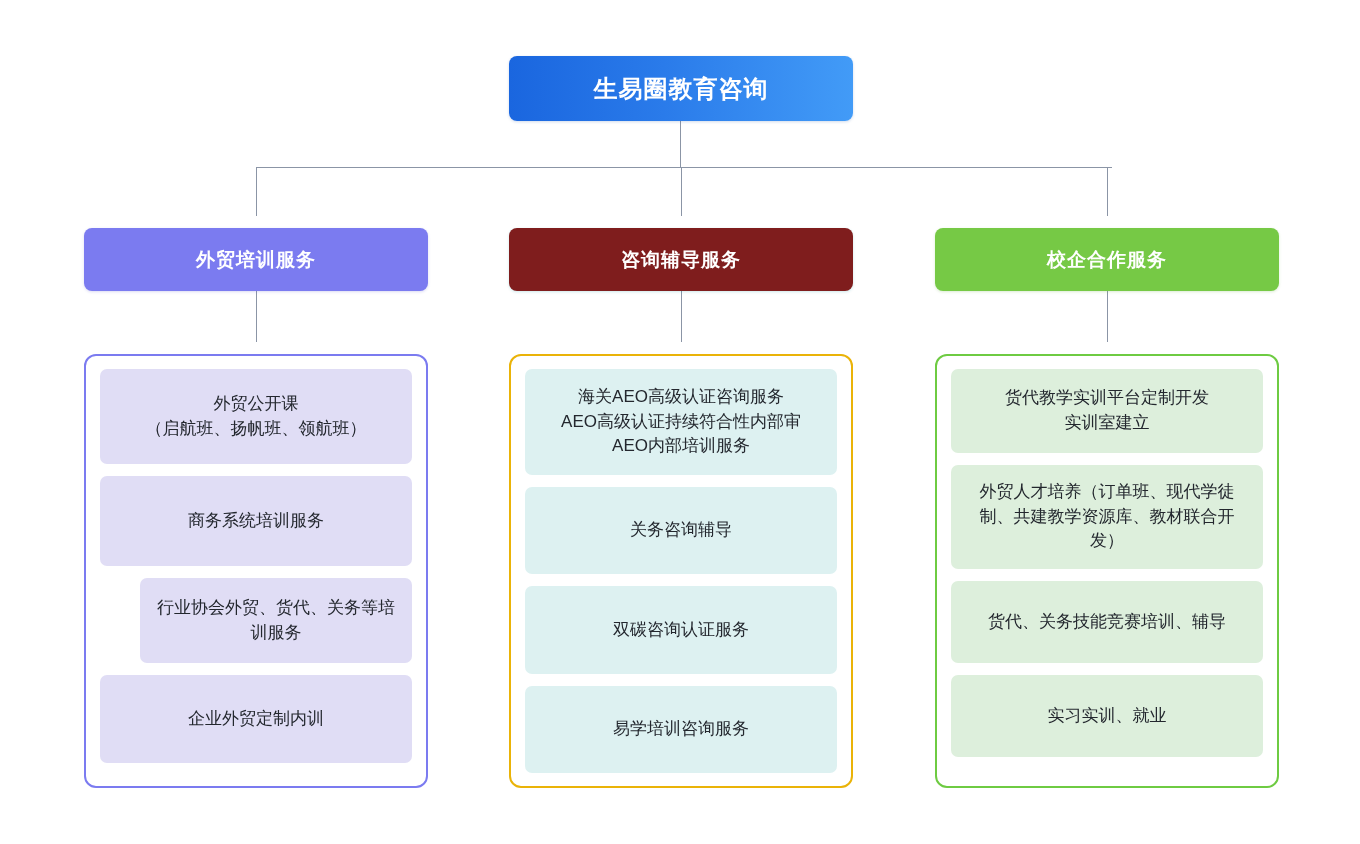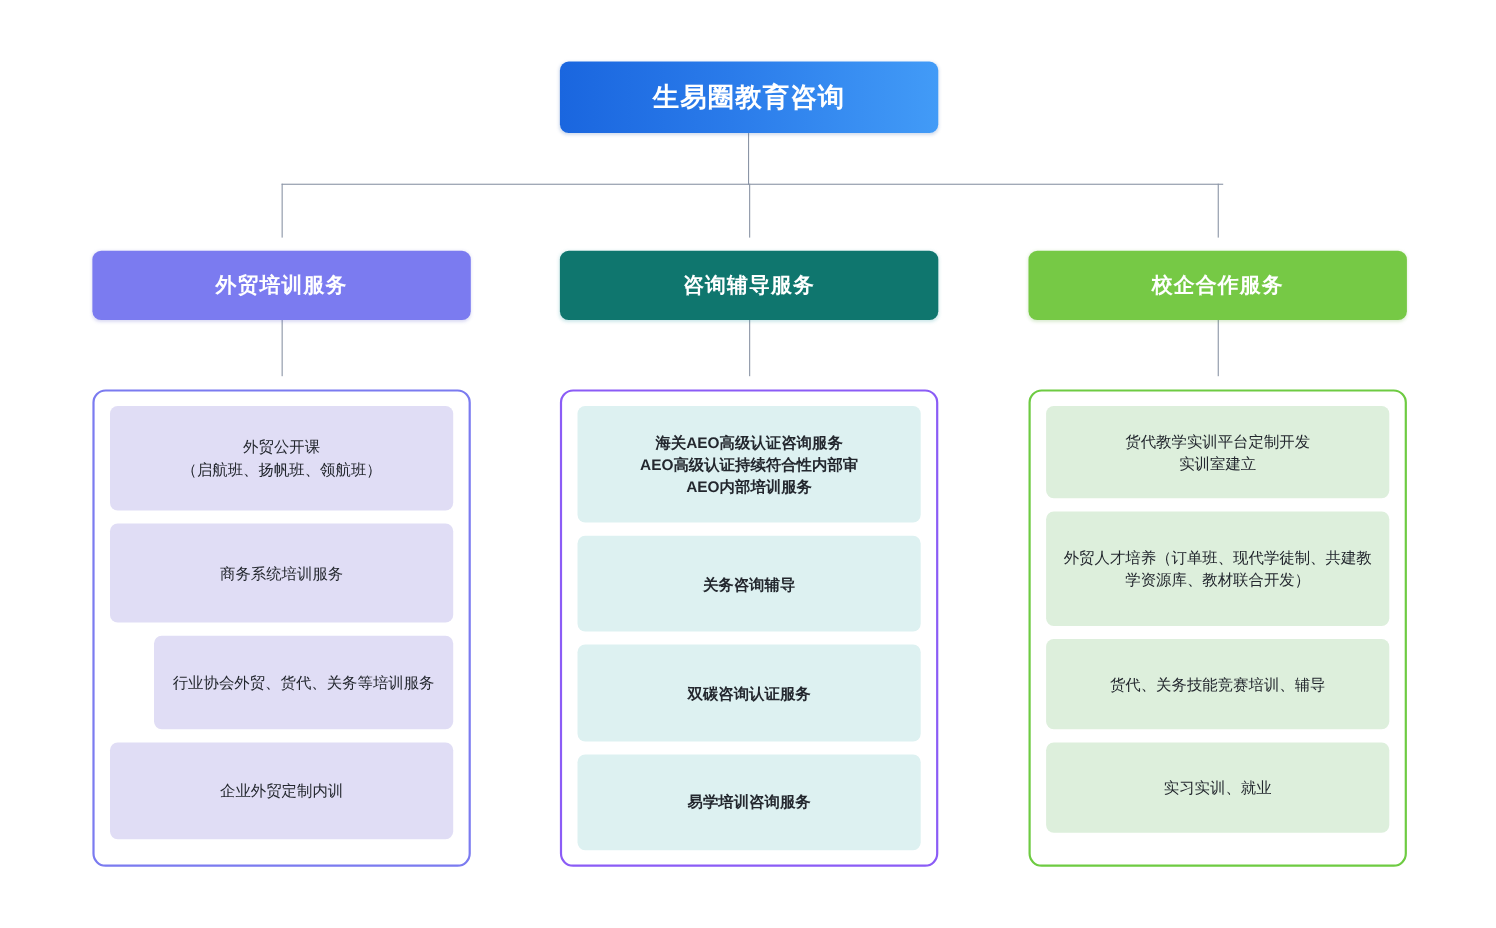--- a/index.html
+++ b/index.html
@@ -83,51 +83,51 @@
   }
   .col-header .header-title {
     color: #ffffff;
     font-size: 19px;
     font-weight: bold;
     letter-spacing: 1px;
     line-height: 1;
   }
 
   #column-0 .col-header { background: #7b7bf0; box-shadow: 0 1px 3px rgba(90,90,200,0.22); }
-  #column-1 .col-header { background: #0f766e; box-shadow: 0 1px 3px rgba(30,150,160,0.22); }
+  #column-1 .col-header { background: #7f1d1d; box-shadow: 0 1px 3px rgba(30,150,160,0.22); }
   #column-2 .col-header { background: #76c945; box-shadow: 0 1px 3px rgba(90,170,50,0.22); }
 
   
   .panel {
     position: absolute;
     top: 126px;
     width: 344px;
     height: 434px;
     box-sizing: border-box;
     border-radius: 12px;
     background: #ffffff;
     padding: 13px 14px;
     display: flex;
     flex-direction: column;
     justify-content: flex-start;
   }
   #column-0 .panel { border: 2px solid #7b7bf0; }
-  #column-1 .panel { border: 2px solid #8b5cf6; font-weight: bold; }
+  #column-1 .panel { border: 2px solid #eab308; }
   #column-2 .panel { border: 2px solid #6ecb42; }
 
   .leaf {
     box-sizing: border-box;
     border-radius: 7px;
     display: flex;
     align-items: center;
     justify-content: center;
     text-align: center;
     padding: 6px 12px;
     margin-bottom: 12px;
-    font-size: 14px;
+    font-size: 17px;
     line-height: 1.45;
     color: #23272e;
     white-space: pre-line;
   }
   .leaf:last-child { margin-bottom: 0; }
 
   #column-0 .leaf { background: #e0ddf5; }
   #column-1 .leaf { background: #ddf1f1; }
   #column-2 .leaf { background: #ddefdc; }
 

